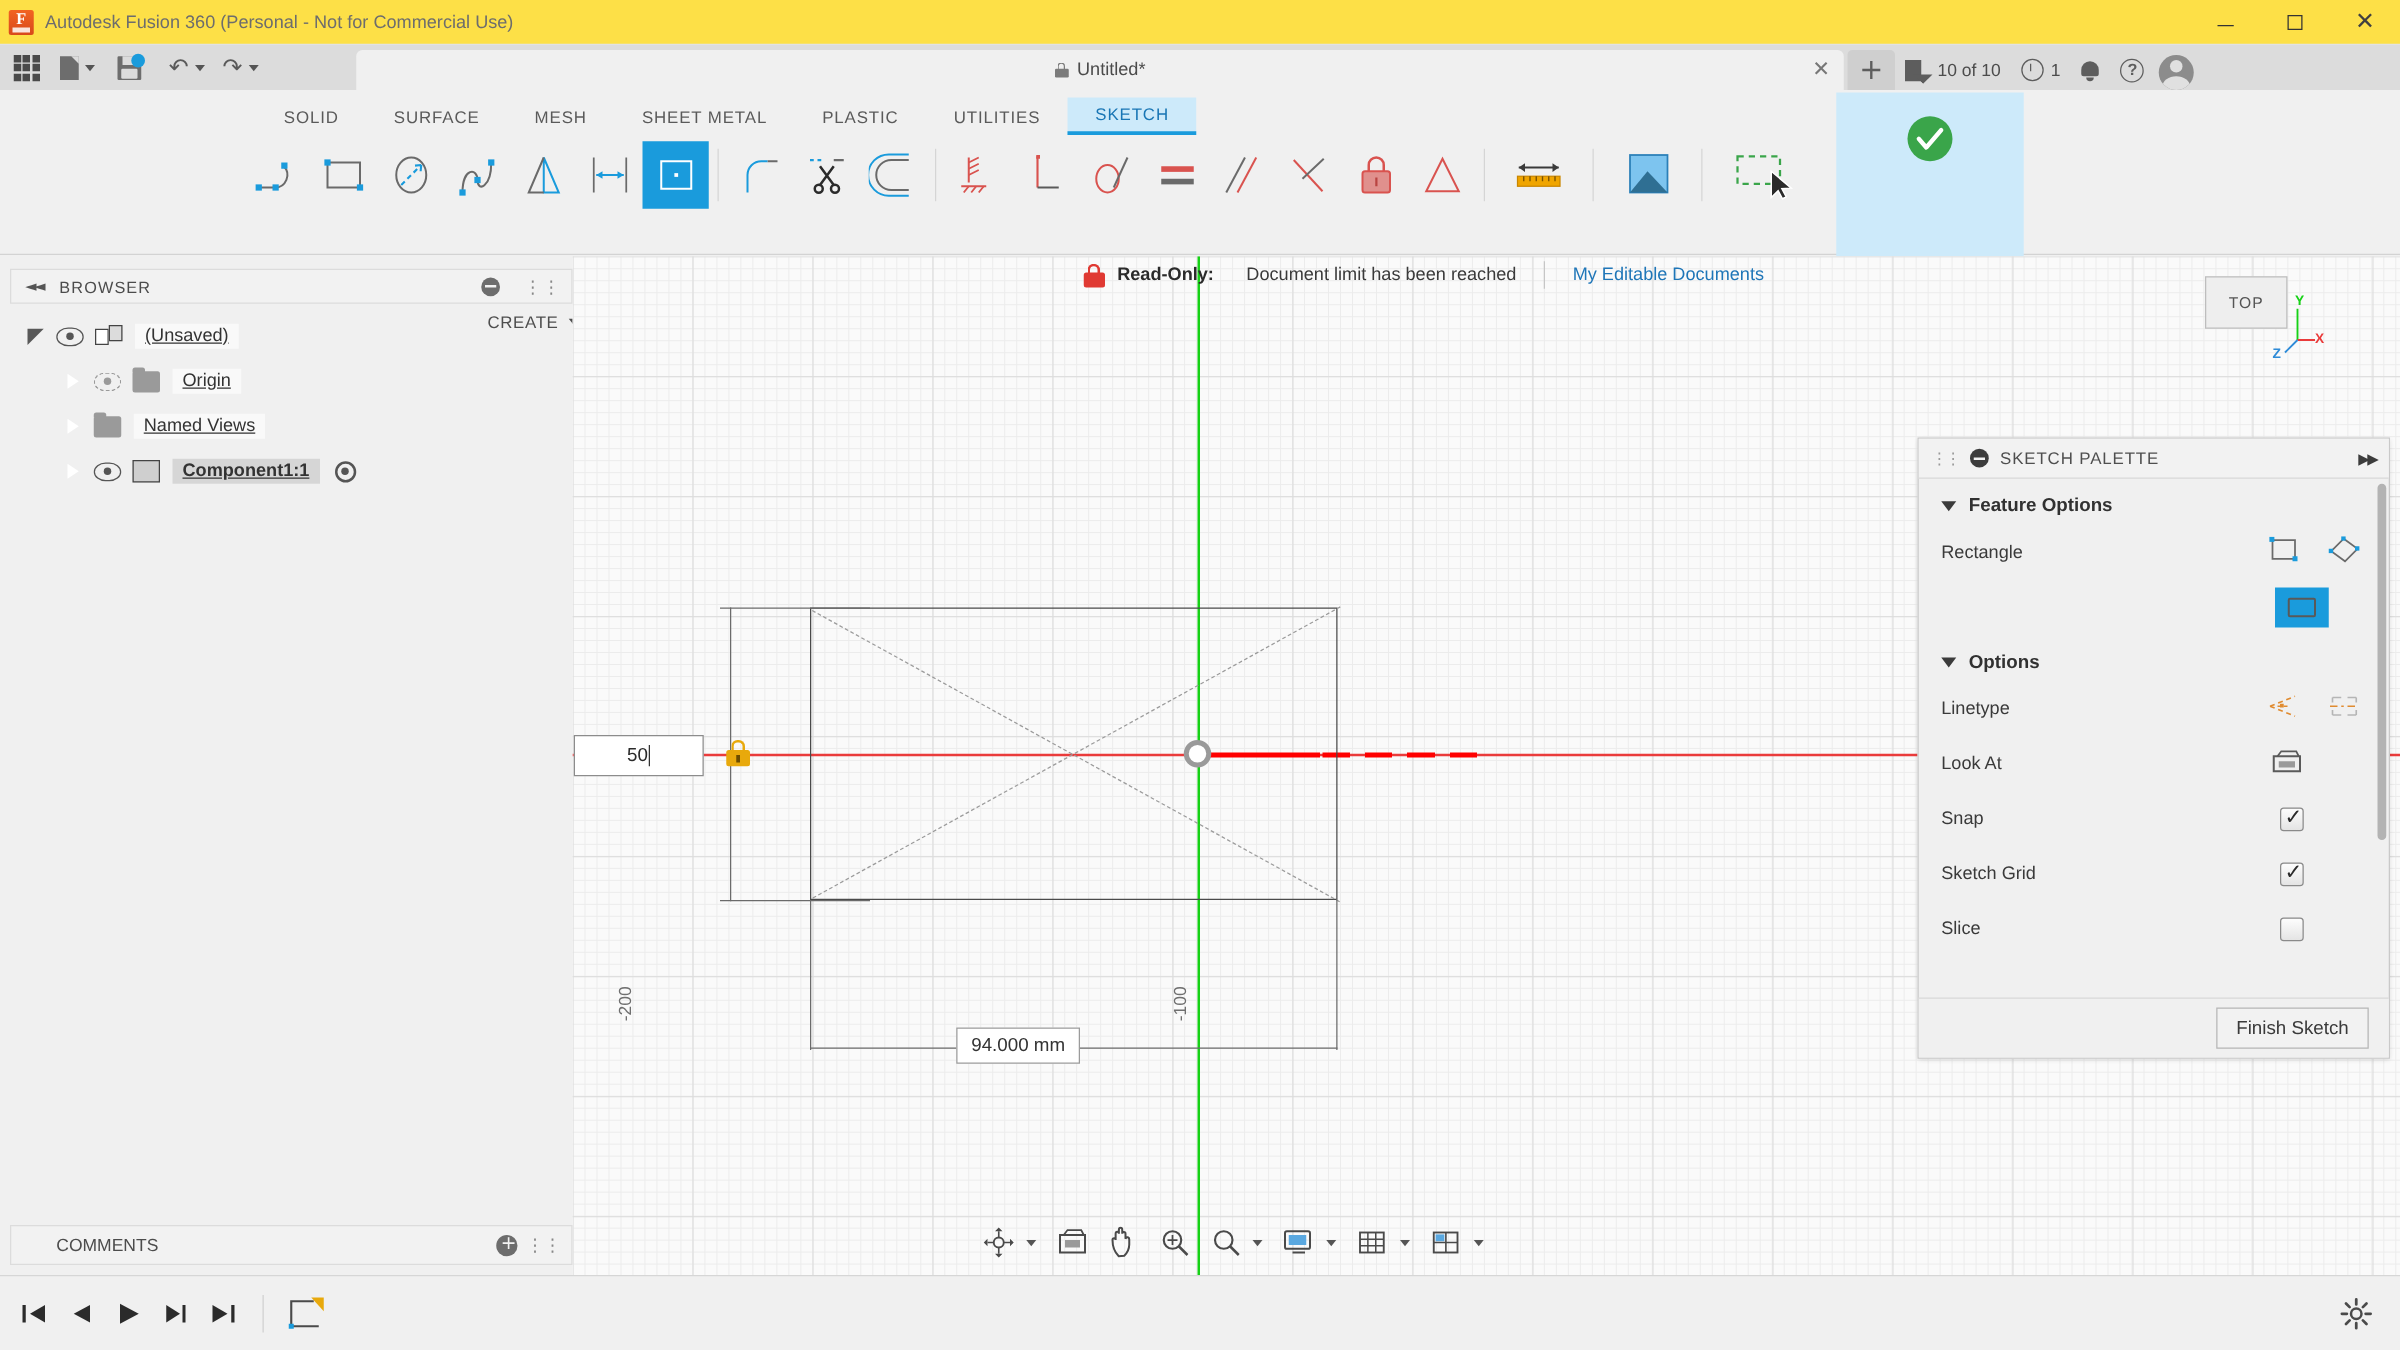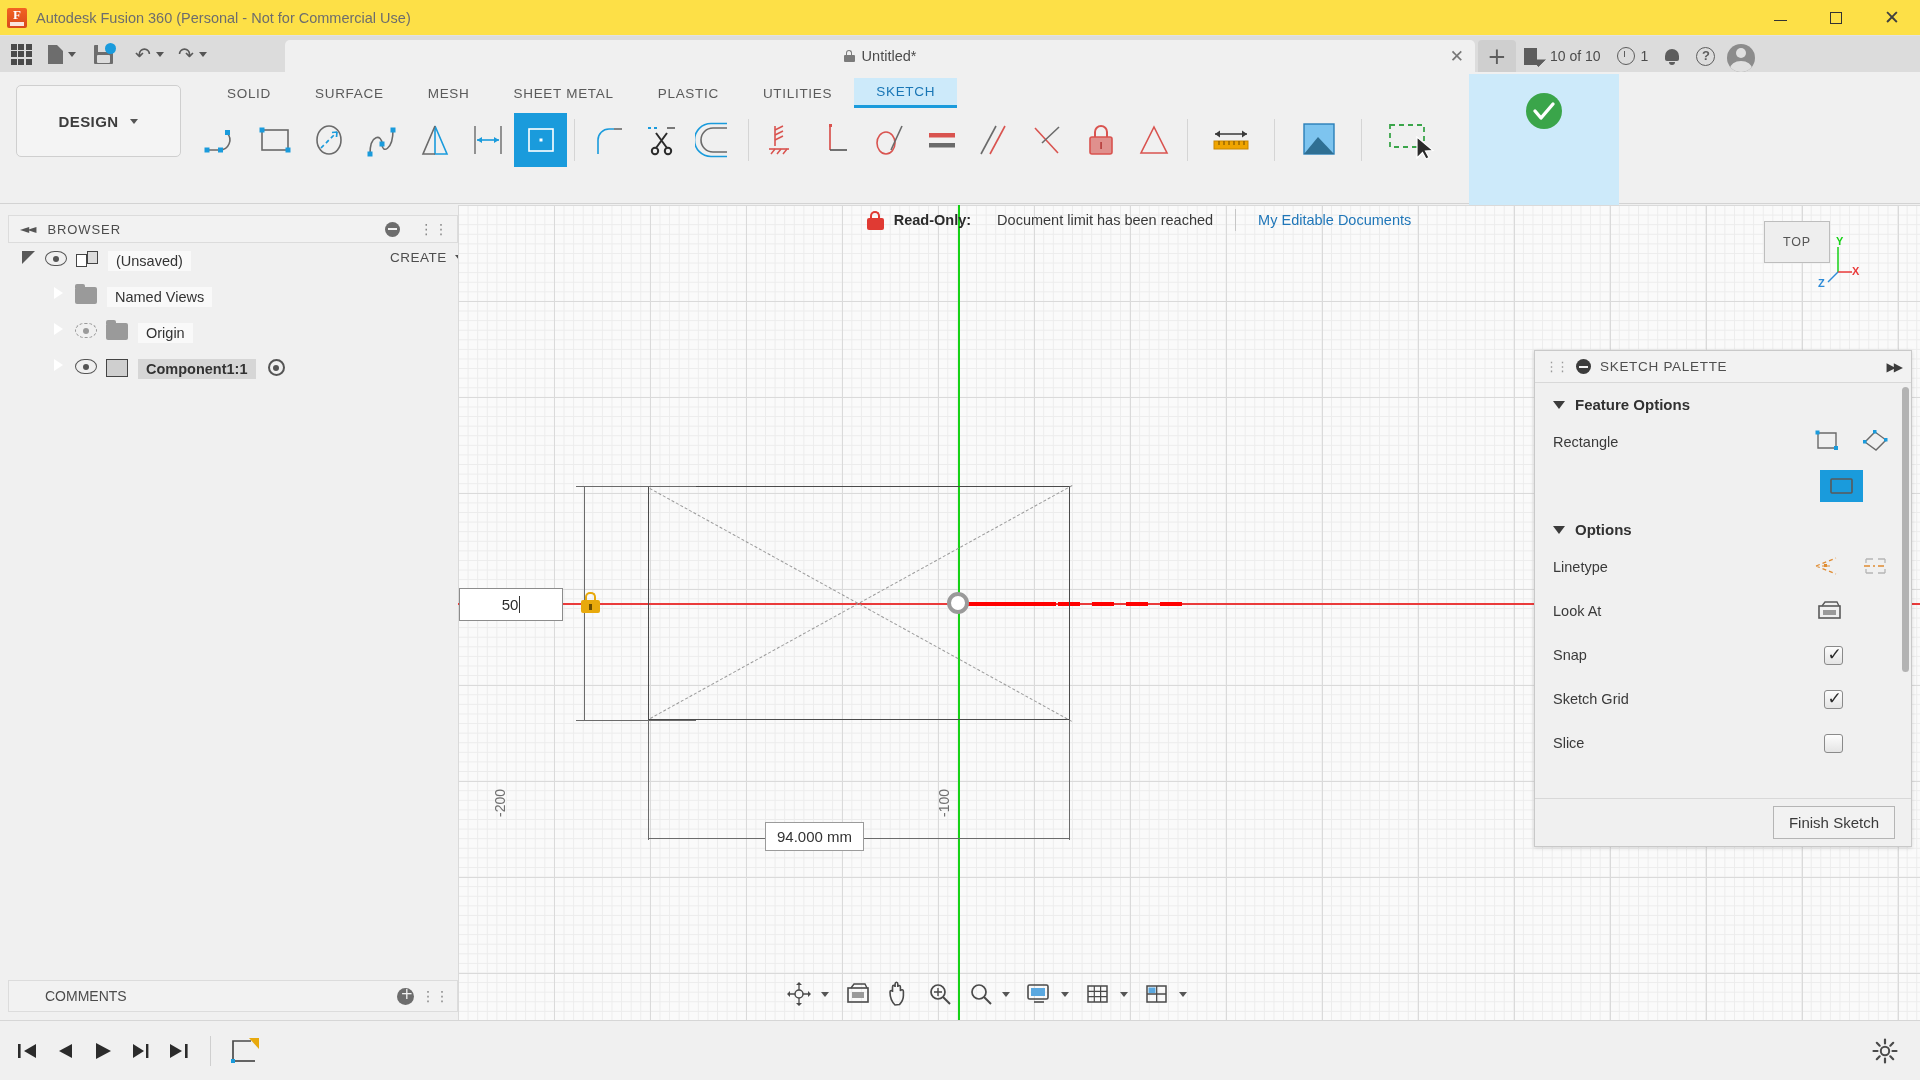--- a/index.html
+++ b/index.html
@@ -133,21 +133,21 @@
   .browser-hdr {
     height: 28px; background: #f2f2f2; border: 1px solid #dcdcdc; display: flex; align-items: center;
     padding-left: 11px; gap: 13px; font-size: 13px; color: #4c4c4c; letter-spacing: .9px;
   }
   .collapse-arrows { color:#555; font-size: 12px; letter-spacing:-2px; font-family: "DejaVu Sans", sans-serif; }
   .br-dot { margin-left: auto; margin-right: 6px; width: 15px; height: 15px; border-radius: 50%;
     background: #6d6d6d; position: relative; }
   .br-dot::after { content:""; position:absolute; left:3px; top:6.5px; width:9px; height:2px; background:#f2f2f2; }
   .br-grip { margin-right: 8px; color: #888; font-size: 14px; }
   .tree { padding-top: 8px; font-size: 14.5px; color: #333; }
-  .tree-row { display: flex; align-items: flex-start; height: 36px; padding-left: 14px; }
+  .tree-row { display: flex; align-items: center; height: 36px; padding-left: 14px; text-decoration: underline; }
   .tree-row.indent1 { padding-left: 46px; }
   .tree-row .label { background: rgba(255,255,255,.62); padding: 2px 8px; }
   .tri { width: 0; height: 0; border-top: 6px solid transparent; border-bottom: 6px solid transparent;
     border-left: 9px solid transparent; margin-right: 12px; position: relative; }
   .tri::before { content:""; position:absolute; left:-9px; top:-6px; width:0; height:0;
     border-top: 6px solid transparent; border-bottom: 6px solid transparent; border-left: 9px solid #fff; }
   .tri::after { content:""; position:absolute; left:-10px; top:-7px; width:0; height:0;
     border-top: 7px solid transparent; border-bottom: 7px solid transparent; border-left: 10px solid #5a5a5a;
     z-index:-1; }
   .tri-filled { width:0; height:0; border-top: 13px solid #585858; border-right: 13px solid transparent;
@@ -352,24 +352,20 @@
           <b></b>
         </span>
     </div>
     <div class="tab-tool">
       <span class="ic-help">?</span>
     </div>
     <div class="avatar"></div>
   </div>
 
   <div class="ribbon">
-    <div class="design-btn">
-      <span>DESIGN</span>
-      <span class="caret-dn"></span>
-    </div>
 
     <div class="ws-tabs">
       <div class="ws-tab">
           <span>SOLID</span>
         </div>
       <div class="ws-tab">
           <span>SURFACE</span>
         </div>
       <div class="ws-tab">
           <span>MESH</span>
@@ -840,31 +836,31 @@
             <b></b>
           </span>
         <span class="ic-cube">
             <i></i>
             <b></b>
           </span>
         <span class="label">(Unsaved)</span>
       </div>
       <div class="tree-row indent1">
         <span class="tri"></span>
-        <span class="ic-folder"></span>
-        <span class="label">Named Views</span>
-      </div>
-      <div class="tree-row indent1">
-        <span class="tri"></span>
         <span class="eye off">
             <i></i>
             <b></b>
           </span>
         <span class="ic-folder"></span>
         <span class="label">Origin</span>
+      </div>
+      <div class="tree-row indent1">
+        <span class="tri"></span>
+        <span class="ic-folder"></span>
+        <span class="label">Named Views</span>
       </div>
       <div class="tree-row indent1">
         <span class="tri"></span>
         <span class="eye">
             <i></i>
             <b></b>
           </span>
         <span class="ic-sketchcube"></span>
         <span class="label comp-label">Component1:1</span>
         <span class="radio-mark"></span>

